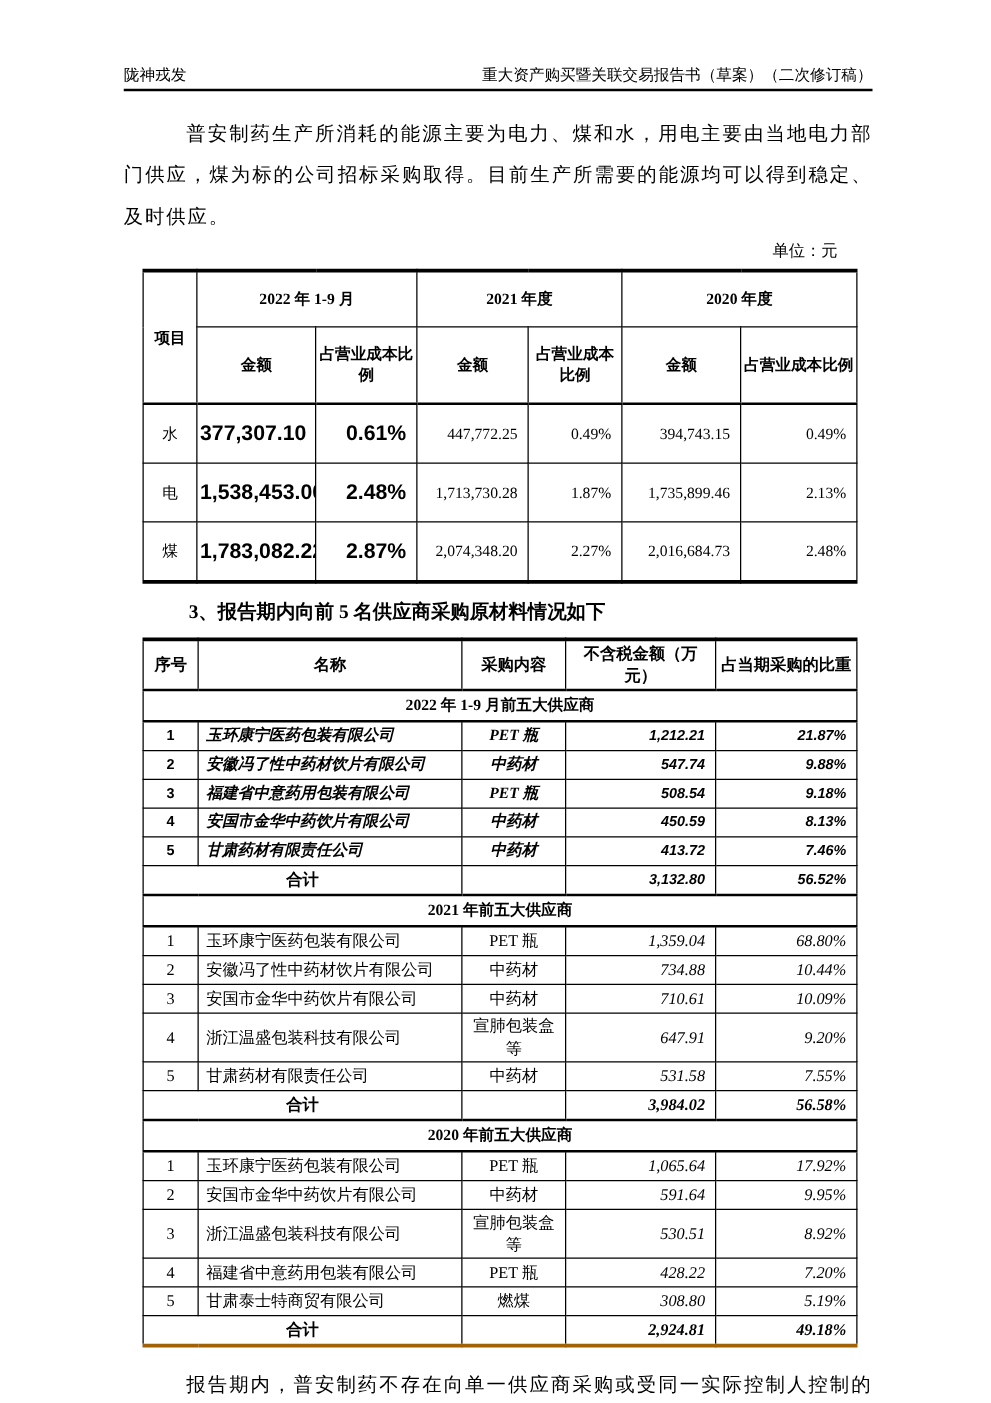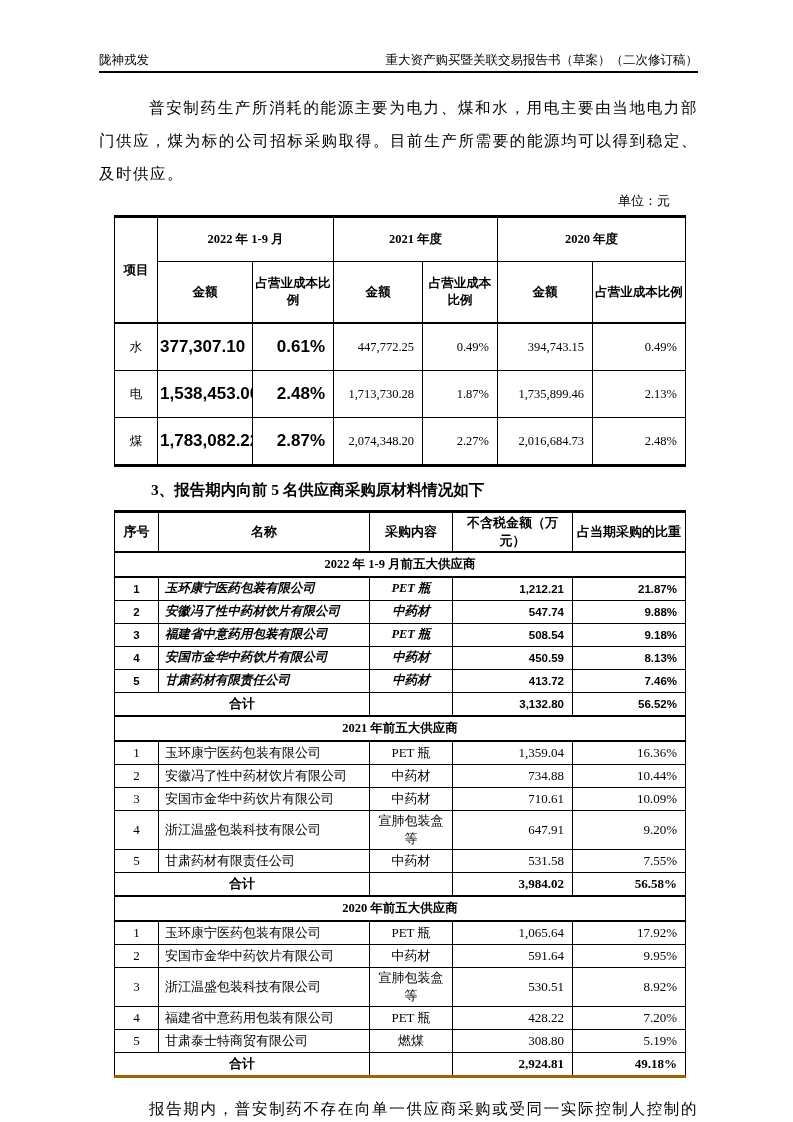--- a/index.html
+++ b/index.html
@@ -35,21 +35,21 @@
   .t2 td { border:1px solid #000; padding:1px 3px; vertical-align:middle; }
   .t2 tr.head { height:32px; }
   .t2 tr.head td { font-weight:bold; text-align:center; border-bottom:2px solid #000; font-size:13px; }
   .t2 td.glabel { font-weight:bold; text-align:center; border-top:2px solid #000; border-bottom:2px solid #000; height:21px; font-size:12.5px; }
   .t2 tr.data { height:23px; }
   .t2 tr.total { height:24px;padding-left:32px; }
   .t2 tr.total td { font-weight:bold; border-bottom:2px solid #000; }
   .t2 .no { text-align:center; }
   .t2 .name { text-align:left; padding-left:6px; }
   .t2 .content { text-align:center; }
-  .t2 .amt, .t2 .share { text-align:right; padding-right:8px; }
+  .t2 .amt, .t2 .share { text-align:right; padding-right:8px;font-style:italic; }
   .t2 .tlabel { text-align:center; }
   .t2 tr.g22 td { font-weight:bold; }
   .t2 tr.g22 td.name, .t2 tr.g22 td.content { font-style:italic; font-size:12.5px; }
   .t2 tr.g22 td.amt, .t2 tr.g22 td.share, .t2 tr.g22 td.no,
   .t2 tr.t22 td.amt, .t2 tr.t22 td.share { font-family:"Liberation Sans","DejaVu Sans",sans-serif; font-size:11.5px; }
 
   .foot { margin-top:14px; }
   .pageno { text-align:left; margin:6px 20px 0 0; font-weight:bold; font-size:16px; line-height:16px;text-decoration:underline; }
 </style>
 </head>
@@ -186,21 +186,21 @@
       </tr>
 
       <tr>
         <td colspan="5" class="glabel">2021 年前五大供应商</td>
       </tr>
       <tr class="data">
         <td class="no">1</td>
         <td class="name">玉环康宁医药包装有限公司</td>
         <td class="content">PET 瓶</td>
         <td class="amt">1,359.04</td>
-        <td class="share">16.36%</td>
+        <td class="share">68.80%</td>
       </tr>
       <tr class="data">
         <td class="no">2</td>
         <td class="name">安徽冯了性中药材饮片有限公司</td>
         <td class="content">中药材</td>
         <td class="amt">734.88</td>
         <td class="share">10.44%</td>
       </tr>
       <tr class="data">
         <td class="no">3</td>

